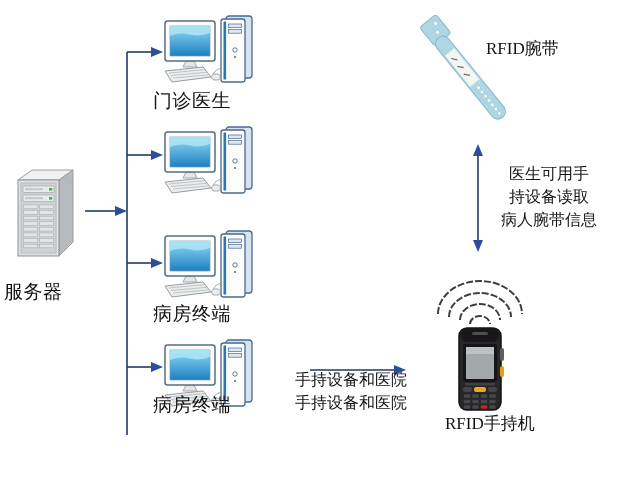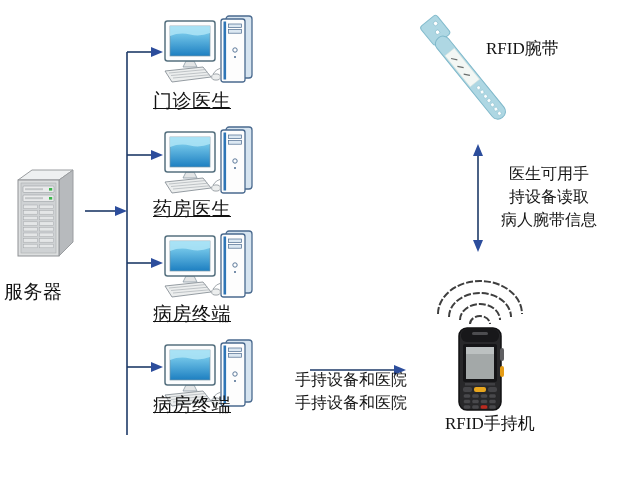--- a/index.html
+++ b/index.html
@@ -22,21 +22,21 @@
 
   
   .ann { position:absolute; font-size:16px; line-height:23px; color:#141414; }
   .ann div { white-space:nowrap;text-align:center; }
 
   
   #server-icon    { left:13px;  top:166px; }
   #server-label   { left:4px;   top:264px; width:86px;margin-top:15px; }
   .pc-node        { left:164px; }
   #pc-0 { top:15px; }  #pc-1 { top:126px; } #pc-2 { top:230px; } #pc-3 { top:339px; }
-  .pc-label       { left:153px; width:116px;text-decoration:underline; }
+  .pc-label       { left:153px; width:116px; }
   #pc-label-0 { top:88px; } #pc-label-1 { top:196px; }
   #pc-label-2 { top:301px; } #pc-label-3 { top:392px; }
   #wristband-icon { left:417px; top:12px; }
   #wristband-label{ left:486px; top:37px; }
   #read-annotation{ left:501px; top:162px; }
   #exchange-annotation { left:295px; top:368px; }
   #handheld-icon  { left:435px; top:268px; }
   #handheld-label { left:445px; top:412px; width:104px; }
 
   
@@ -131,21 +131,20 @@
   <div id="server-label" class="lbl">服务器</div>
 
   <svg id="pc-0" class="abs pc-node" width="90" height="70">
       <use href="#sym-pc"></use>
     </svg>
   <div id="pc-label-0" class="lbl pc-label">门诊医生</div>
 
   <svg id="pc-1" class="abs pc-node" width="90" height="70">
       <use href="#sym-pc"></use>
     </svg>
-  <div id="pc-label-1" class="lbl pc-label">药房医生</div>
 
   <svg id="pc-2" class="abs pc-node" width="90" height="70">
       <use href="#sym-pc"></use>
     </svg>
   <div id="pc-label-2" class="lbl pc-label">病房终端</div>
 
   <svg id="pc-3" class="abs pc-node" width="90" height="70">
       <use href="#sym-pc"></use>
     </svg>
   <div id="pc-label-3" class="lbl pc-label">病房终端</div>

